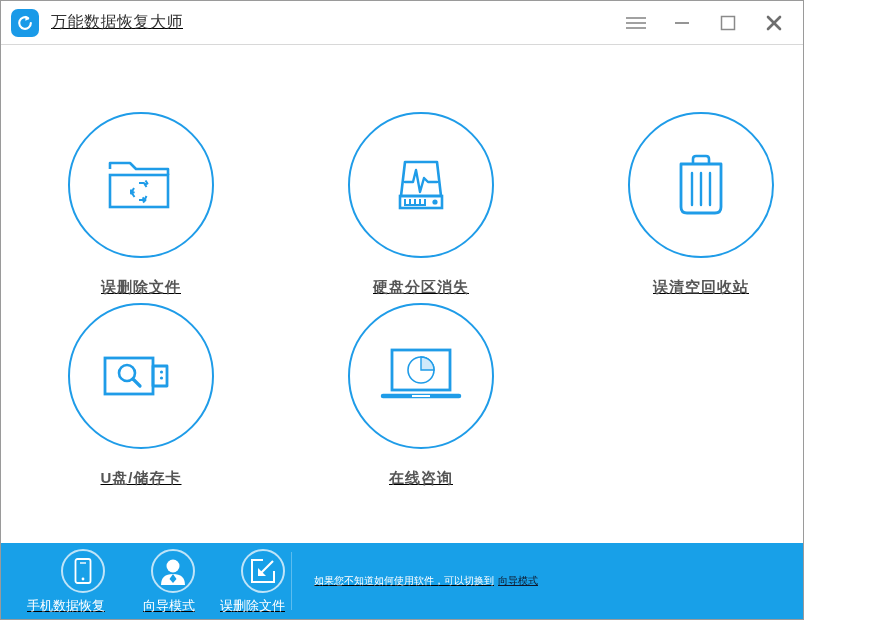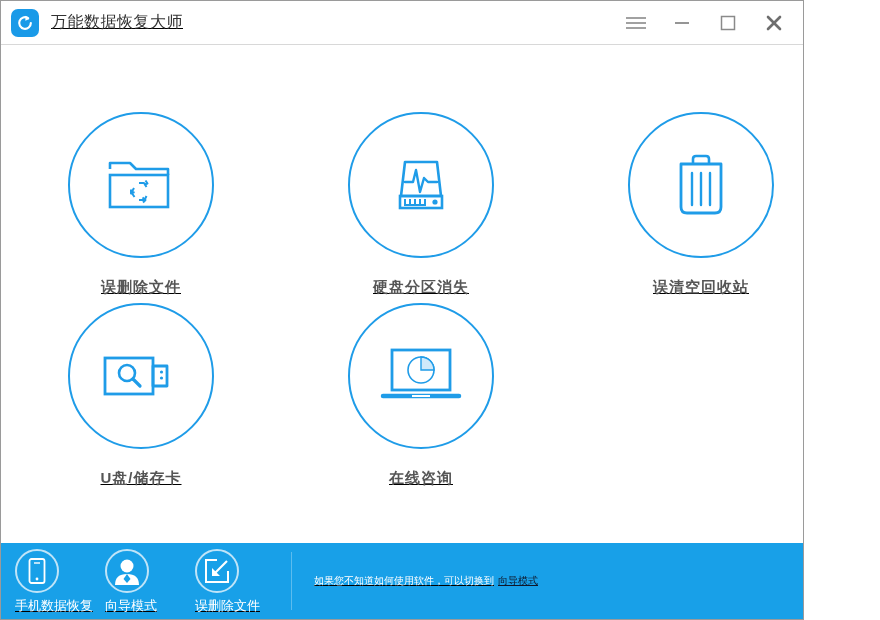--- a/index.html
+++ b/index.html
@@ -131,21 +131,21 @@
     align-items: flex-start;
     padding-left: 14px;
     height: 100%;
     padding-top: 6px;
     box-sizing: border-box;
   }
   .bottom-action {
     width: 90px;
     display: flex;
     flex-direction: column;
-    align-items: flex-start;
+    align-items: flex-end;
     cursor: pointer;
   }
   .bottom-circle {
     width: 44px;
     height: 44px;
     border-radius: 50%;
     border: 2px solid #bfe4f8;
     display: flex;
     align-items: center;
     justify-content: center;

